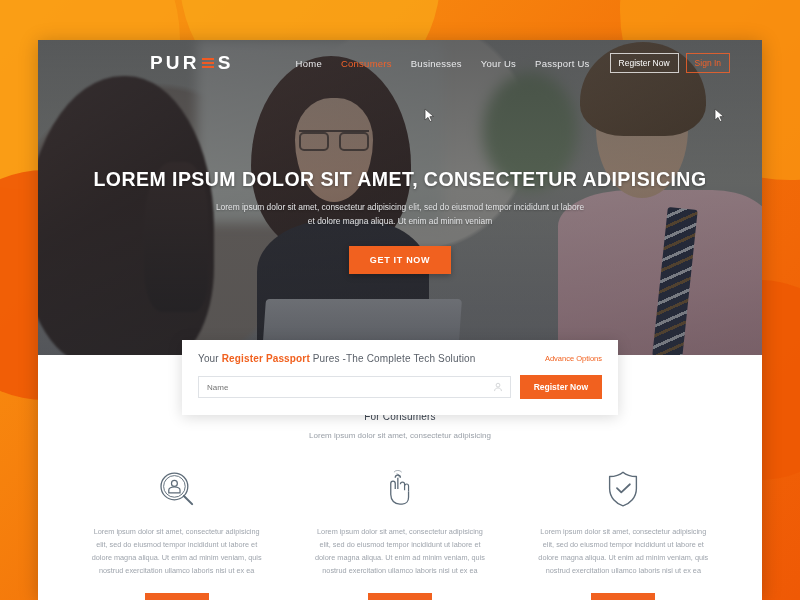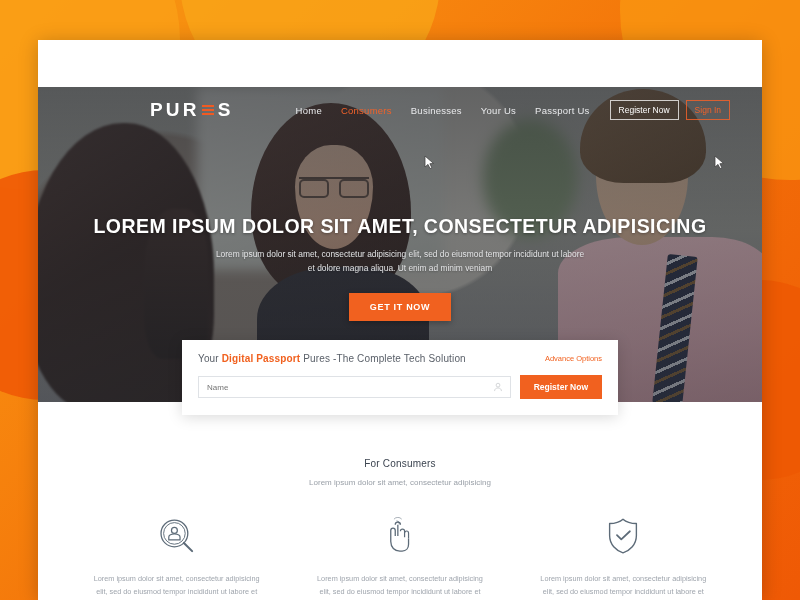--- a/index.html
+++ b/index.html
@@ -41,21 +41,20 @@
     overflow: hidden;
     box-shadow: 0 2px 18px rgba(0,0,0,.22);
   }
 
   
   .hero {
     position: relative;
     height: 315px;
     overflow: hidden;
     background: #7f1d1d;
-    margin-top: 47px;
   }
   .hero-photo { position: absolute; inset: 0; }
   
   .hp-bg {
     position: absolute; inset: 0;
     background:
       radial-gradient(circle at 16% 60%, #8e8479 0 22%, transparent 23%),
       radial-gradient(circle at 52% 30%, #c9c7bd 0 26%, transparent 27%),
       linear-gradient(180deg, #a9aba4 0%, #9c9e96 45%, #86888a 100%);
   }
@@ -318,21 +317,21 @@
     <div class="hero-copy">
       <h1 class="hero-title">LOREM IPSUM DOLOR SIT AMET, CONSECTETUR ADIPISICING</h1>
       <p class="hero-sub">Lorem ipsum dolor sit amet, consectetur adipisicing elit, sed do eiusmod tempor incididunt ut labore et dolore magna aliqua. Ut enim ad minim veniam</p>
       <button class="hero-cta">GET IT NOW</button>
     </div>
   </div>
 
   <div class="register-card">
     <div class="rc-head">
       <div class="rc-title">
-        <span>Your </span><span class="hl">Digital Passport</span><span> Pures -The Complete Tech Solution</span>
+        <span>Your </span><span class="hl">Register Passport</span><span> Pures -The Complete Tech Solution</span>
       </div>
       <a class="rc-adv">Advance Options</a>
     </div>
 
     <div class="rc-row">
       <div class="rc-input">
         <input type="text" placeholder="Name" style="">
         <svg class="fi" width="10" height="10" viewBox="0 0 16 16">
           <circle cx="8" cy="5" r="3" fill="none" stroke="#7a7f86" stroke-width="1.2"></circle>
           <path d="M2.5 14.5c0-3.2 2.5-5 5.5-5s5.5 1.8 5.5 5" fill="none" stroke="#7a7f86" stroke-width="1.2"></path>

